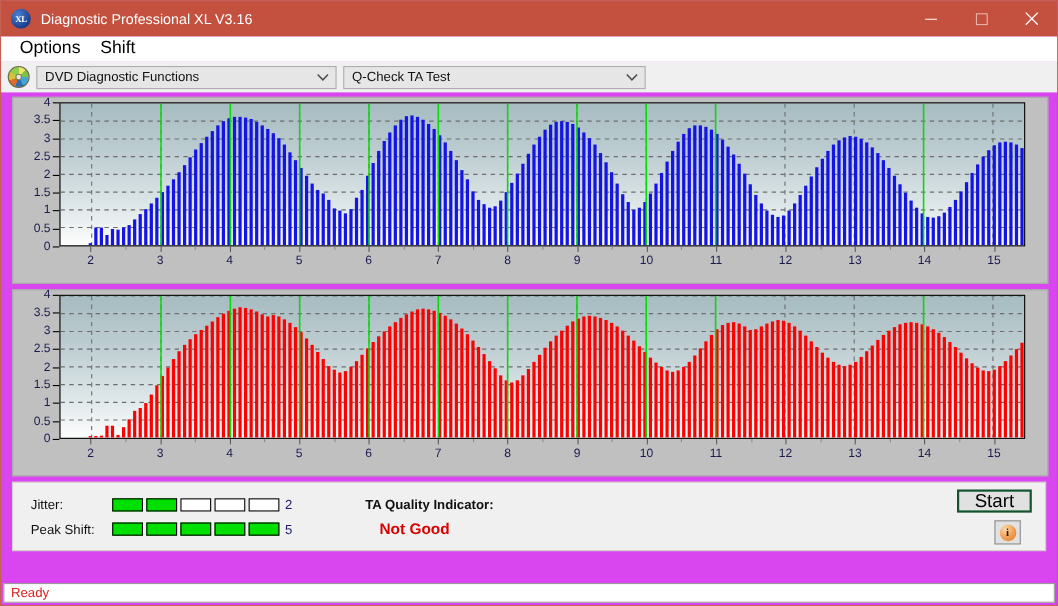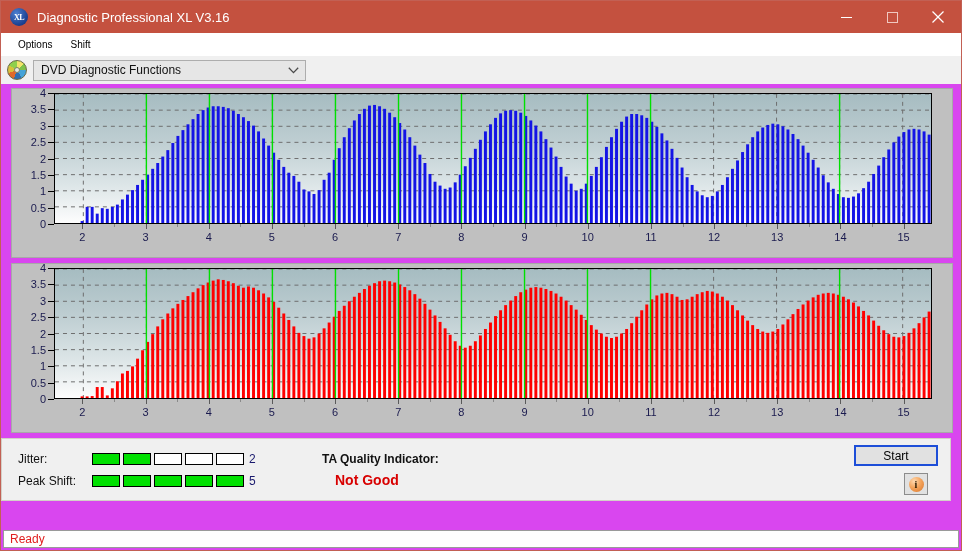--- a/index.html
+++ b/index.html
@@ -33,21 +33,21 @@
     width:46px;height:32px;display:flex;align-items:center;justify-content:center;
     color:#fff;
   }
   .winbtn svg{display:block;}
   
   .menubar{
     height:22px;background:#ffffff;display:flex;align-items:center;
     padding-left:8px;border-bottom:1px solid #ffffff;
   }
   .menuitem{
-    font-size:10px;color:#000;padding:2px 9px;
+    font-size:16px;color:#000;padding:2px 9px;
   }
   
   .toolbar{
     height:28px;background:#f0f0f0;display:flex;align-items:center;
     padding:0 6px;gap:6px;
   }
   .disc-icon{
     width:20px;height:20px;flex:none;border-radius:50%;
     background:
       conic-gradient(from 0deg,#f2e46a 0deg 45deg,#7fc24a 45deg 90deg,
@@ -102,39 +102,39 @@
   .xaxis .tickline{
     position:absolute;top:0;width:1px;height:5px;background:#5a5a5a;
   }
   .xaxis .minor{height:3px;background:#8a8a8a;}
   .xaxis span{
     position:absolute;top:7px;font-size:11px;color:#1a1a4e;
     transform:translateX(-50%);
   }
   
   .results{
-    position:relative;margin:2px 10px 0 0;height:63px;
+    position:relative;margin:2px 10px 0 10px;height:63px;
     background:#f0f0f0;border:1px solid #d4d0c8;box-sizing:border-box;
   }
   .lbl{position:absolute;font-size:12px;color:#111;}
   .meter{position:absolute;display:flex;gap:3px;}
   .cell{
     width:28px;height:12px;border:1px solid #000;box-sizing:border-box;
     background:#ffffff;
   }
   .cell.on{background:#00e000;}
   .meterval{position:absolute;font-size:12px;color:#1a1a6e;}
   .ta-title{position:absolute;font-size:12px;color:#111;font-weight:bold;}
   .ta-value{
     position:absolute;font-size:14px;font-weight:bold;color:#d80000;
   }
   .start-btn{
-    position:absolute;right:12px;top:6px;width:84px;height:21px;
-    background:#e1e1e1;border:2px solid #1d4ed8;box-sizing:border-box;
-    font-size:12px;color:#000;display:flex;align-items:center;justify-content:center;
+    position:absolute;right:12px;top:6px;width:68px;height:21px;
+    background:#e1e1e1;border:2px solid #14532d;box-sizing:border-box;
+    font-size:17px;color:#000;display:flex;align-items:center;justify-content:center;
   }
   .info-btn{
     position:absolute;right:22px;top:34px;width:24px;height:22px;
     background:#e1e1e1;border:1px solid #8c8c8c;box-sizing:border-box;
     display:flex;align-items:center;justify-content:center;
   }
   .info-ball{
     width:15px;height:15px;border-radius:50%;
     background:radial-gradient(circle at 35% 28%,#ffd9b0 0%,#f4a45c 45%,#d9752a 100%);
     display:flex;align-items:center;justify-content:center;
@@ -179,20 +179,28 @@
 
   <div class="menubar">
     <div class="menuitem">Options</div>
     <div class="menuitem">Shift</div>
   </div>
 
   <div class="toolbar">
     <div class="disc-icon"></div>
     <div class="combo" id="cb-func">
       <div class="cbtext">DVD Diagnostic Functions</div>
+      <div class="chev">
+        <svg width="11" height="7" viewBox="0 0 11 7">
+            <polyline points="0.8,0.8 5.5,5.6 10.2,0.8" fill="none" stroke="#4a4a4a" stroke-width="1.3"></polyline>
+          </svg>
+      </div>
+    </div>
+    <div class="combo" id="cb-test">
+      <div class="cbtext">Q-Check TA Test</div>
       <div class="chev">
         <svg width="11" height="7" viewBox="0 0 11 7">
             <polyline points="0.8,0.8 5.5,5.6 10.2,0.8" fill="none" stroke="#4a4a4a" stroke-width="1.3"></polyline>
           </svg>
       </div>
     </div>
   </div>
 
   <div class="charts-area">
 

